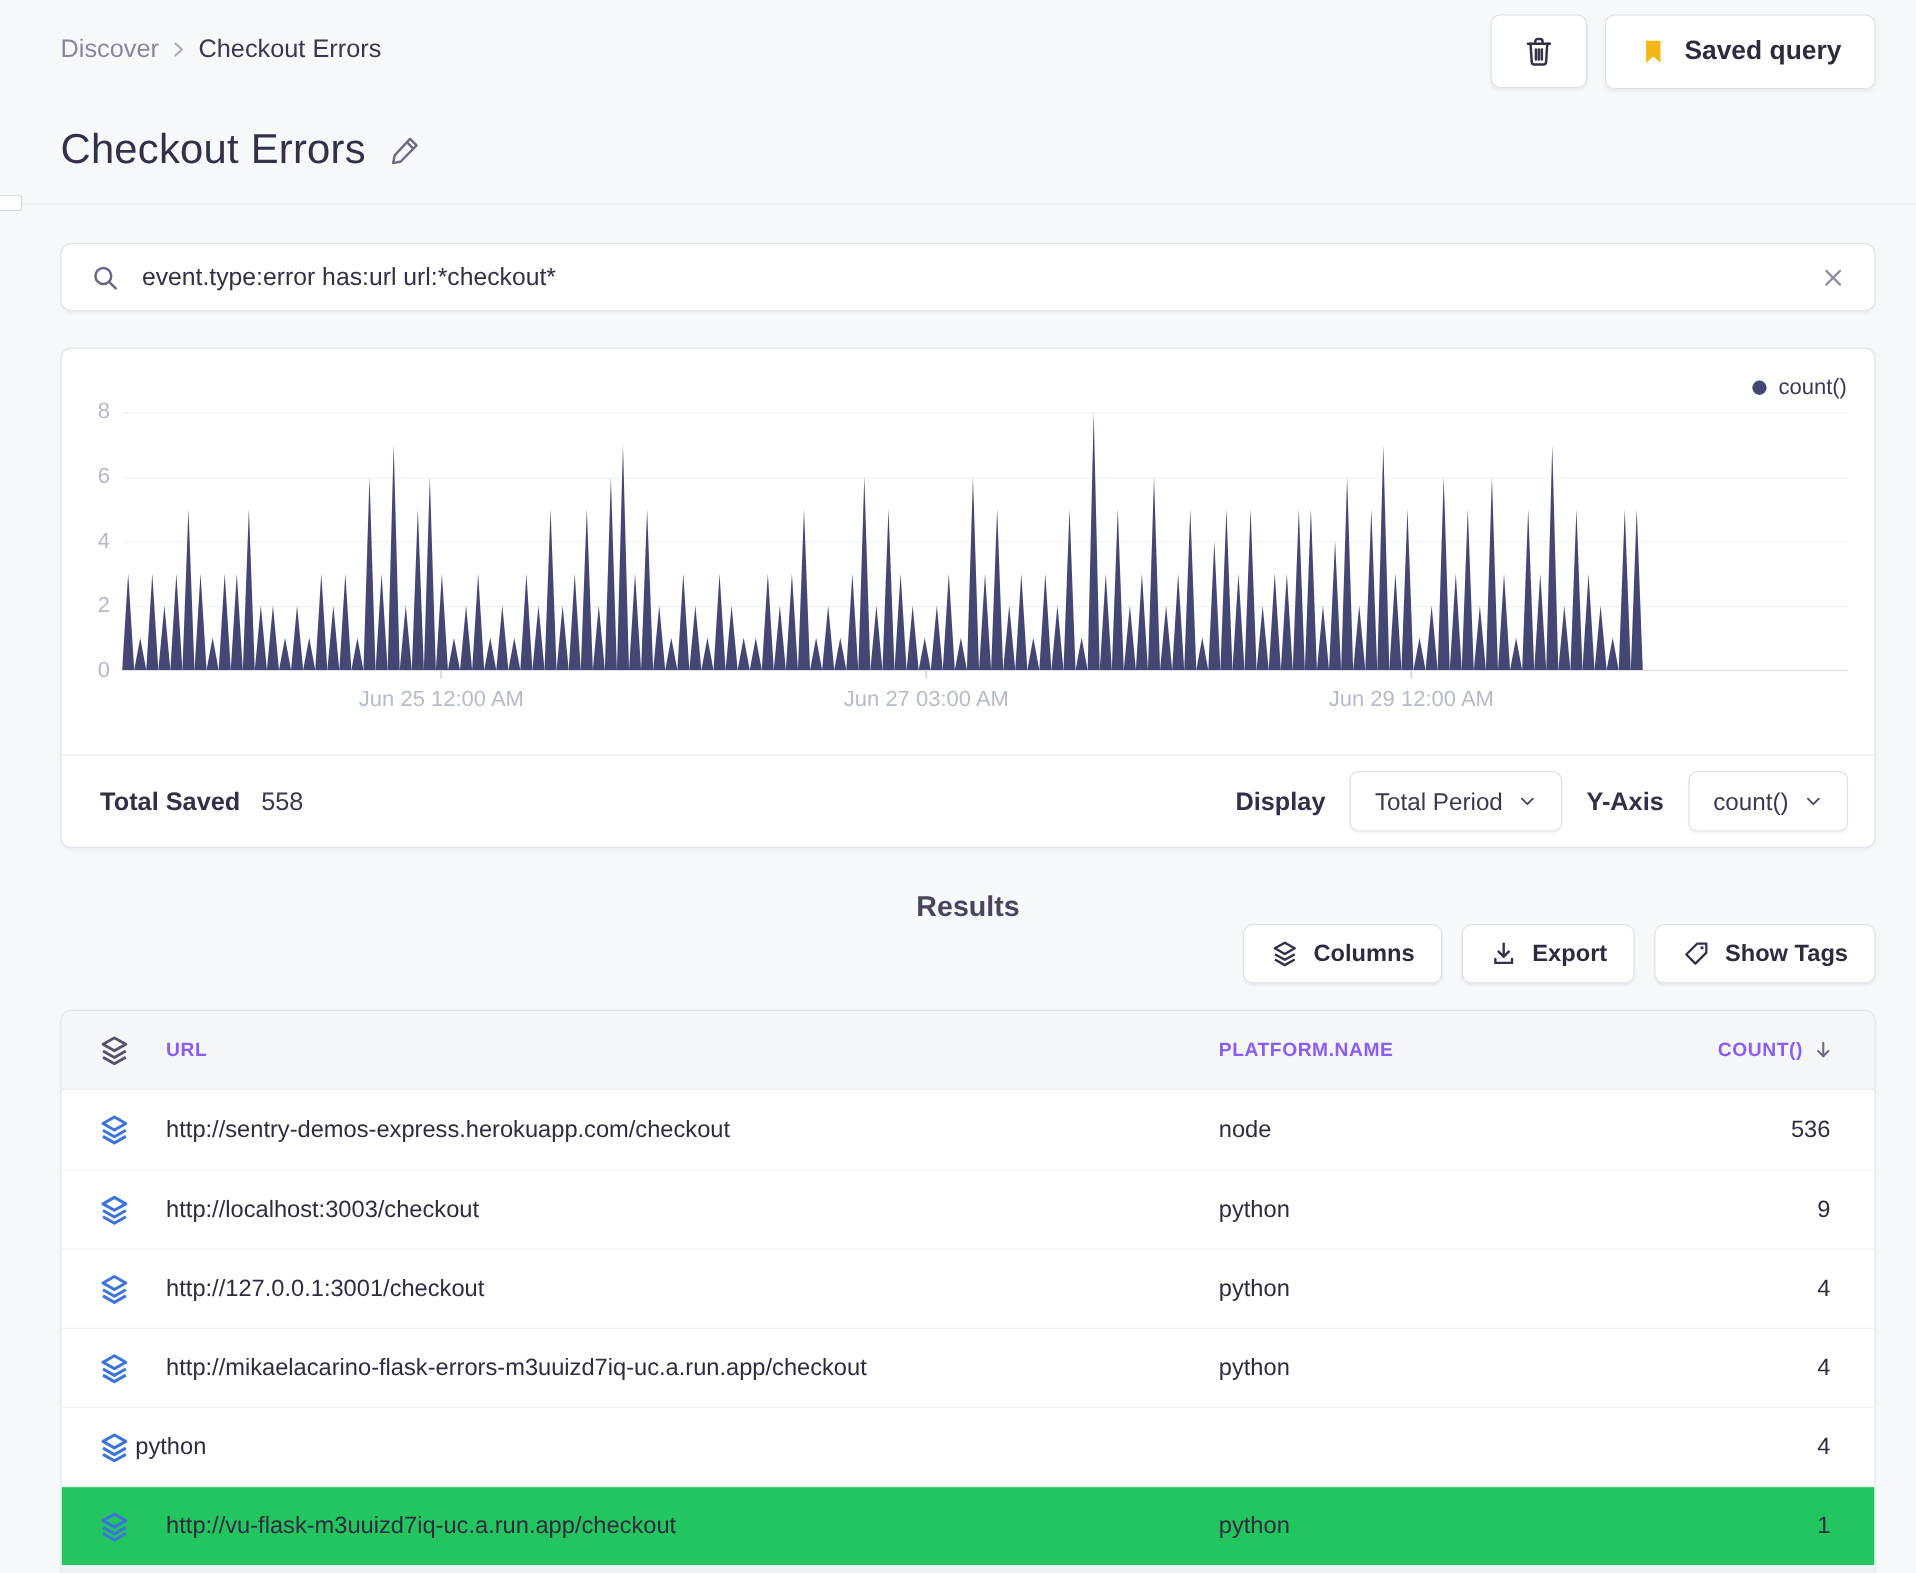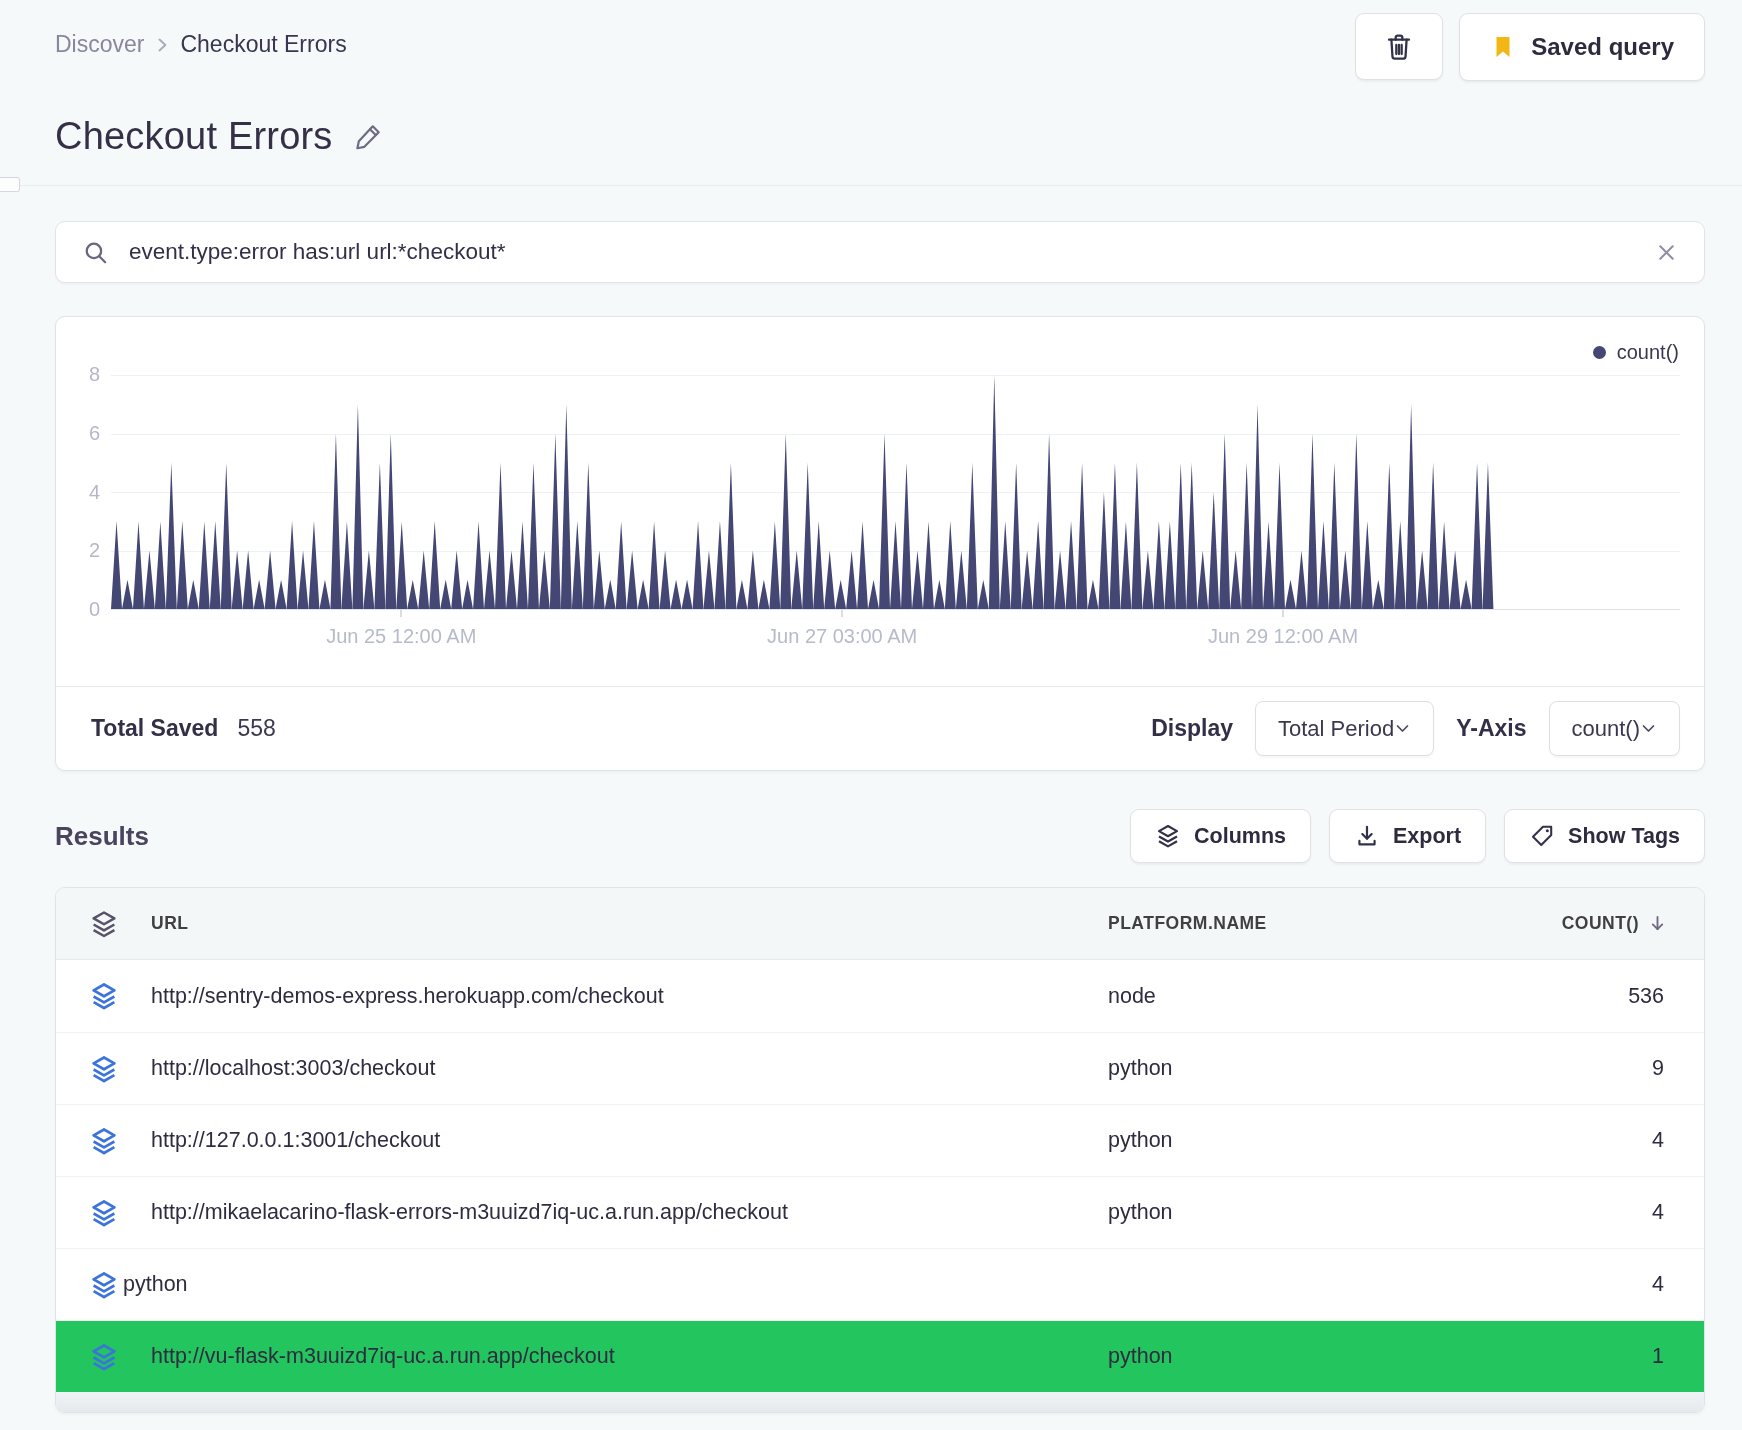--- a/index.html
+++ b/index.html
@@ -70,35 +70,35 @@
   .chart-footer {
     position:absolute; left:0; right:0; bottom:0; height:84px; border-top:1px solid #e7e9ee;
     display:flex; align-items:center; padding:0 24px 0 35px;
   }
   .total-label { font-weight:700; font-size:23px; color:#332f47; }
   .total-value { font-size:23px; color:#3c384e; margin-left:19px; }
   .footer-right { margin-left:auto; display:flex; align-items:center; gap:22px; }
   .footer-label { font-weight:700; font-size:23px; color:#332f47; }
   .dropdown {
     background:#fff; border:1px solid #dcdfe4; border-radius:8px; height:55px;
-    display:inline-flex; align-items:center; padding:0 22px;
+    display:inline-flex; align-items:center; gap:14px; padding:0 22px;
     font-size:22px; color:#3b374e; cursor:pointer; box-shadow:0 2px 2px rgba(45,40,70,0.04);
   }
 
   
-  .results-row { margin-top:38px; display:flex; align-items:center; }
+  .results-row { margin-top:38px; display:flex; align-items:center;flex-direction:column; }
   .results-heading { font-size:26px; font-weight:700; color:#4a445e; }
   .results-actions { margin-left:auto; display:flex; gap:18px; }
   .small-btn { height:54px; padding:0 24px; gap:13px; font-weight:700; font-size:21.5px; color:#2f2b3f; }
 
   
   .table-card { margin-top:24px; background:#fff; border:1px solid #e0e3e8; border-radius:10px;
     overflow:hidden; box-shadow:0 2px 3px rgba(45,40,70,0.04); }
   .thead { display:flex; align-items:center; height:72px; background:#f4f7f7;
-    border-bottom:1px solid #e6e9ed; color:#404040; font-weight:700; font-size:17.5px;
+    border-bottom:1px solid #e6e9ed; color:#8b5cf6; font-weight:700; font-size:17.5px;
     letter-spacing:0.5px; }
   .trow { display:flex; align-items:center; height:72px; border-top:1px solid #f0f1f5;
     font-size:21.5px; color:#2f2b40; background:#fff; }
   .trow:first-child { border-top:none; }
   .trow--last { background:#22c55e; }
   .c-icon { width:34px; margin-left:33px; display:flex; align-items:center; }
   .c-url { margin-left:28px; width:957px; white-space:nowrap; overflow:hidden; }
   .c-platform { width:300px; }
   .c-count { flex:1; text-align:right; padding-right:40px; }
   .thead .c-count { display:flex; justify-content:flex-end; align-items:center; gap:8px; padding-right:36px; }

